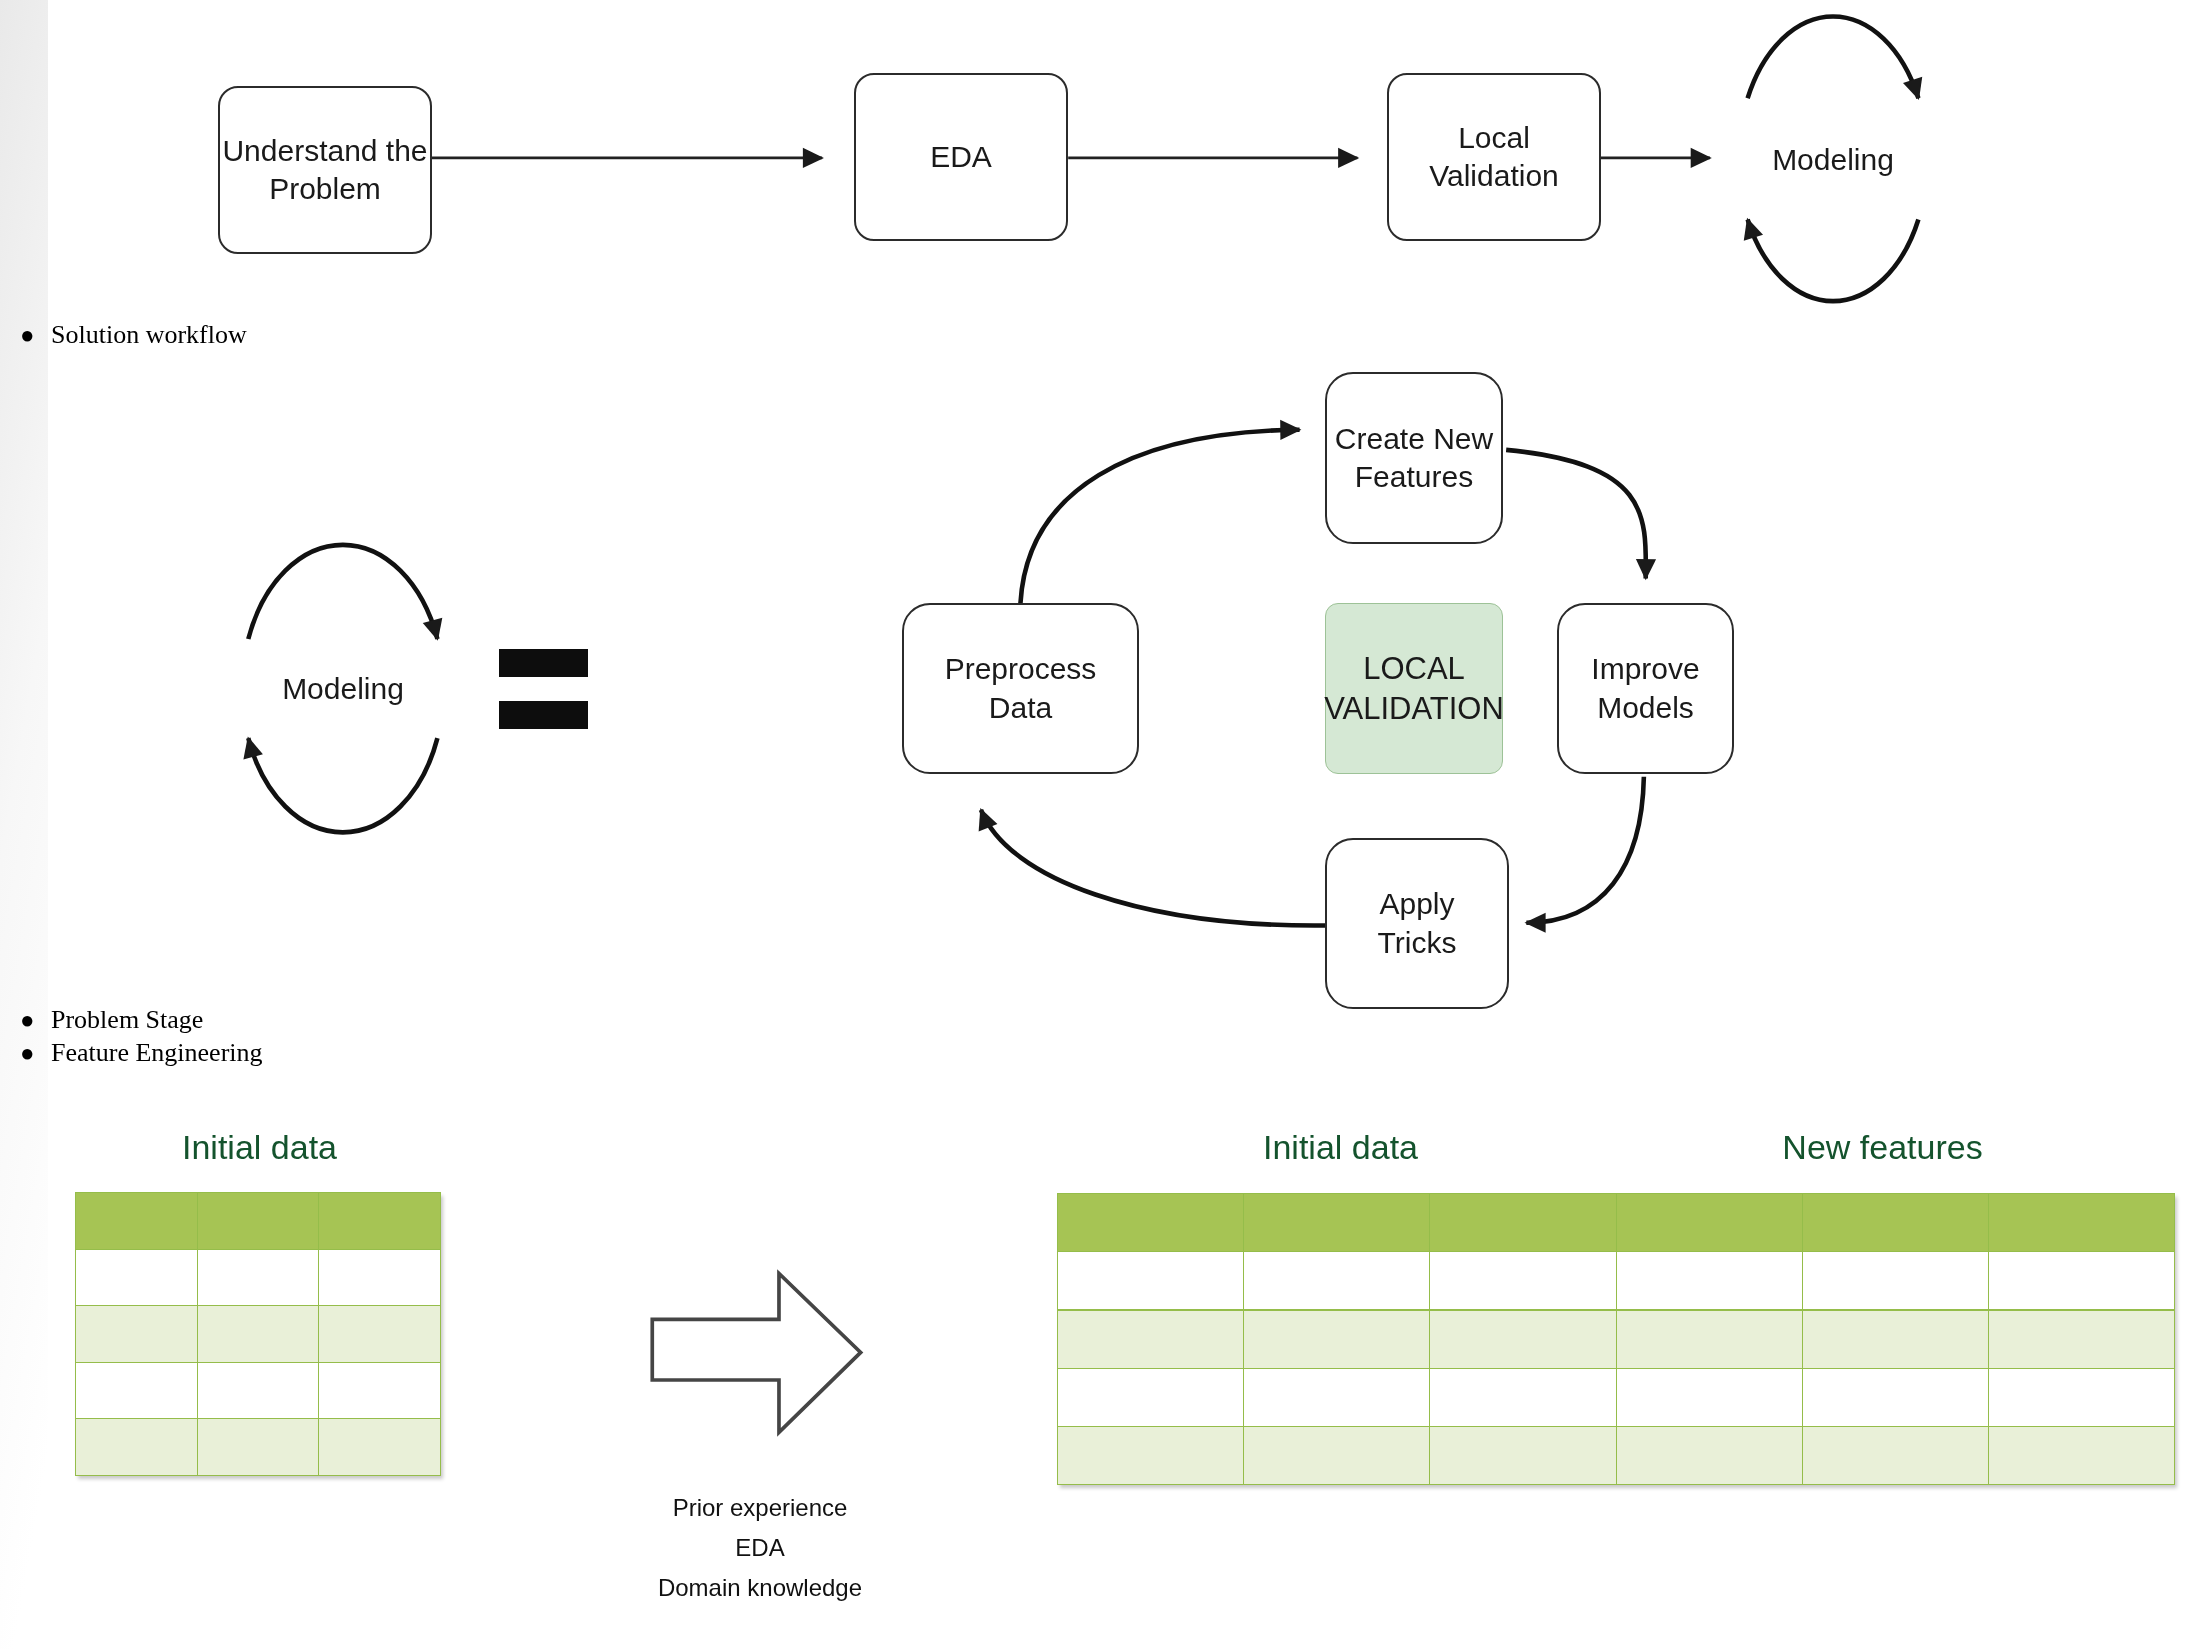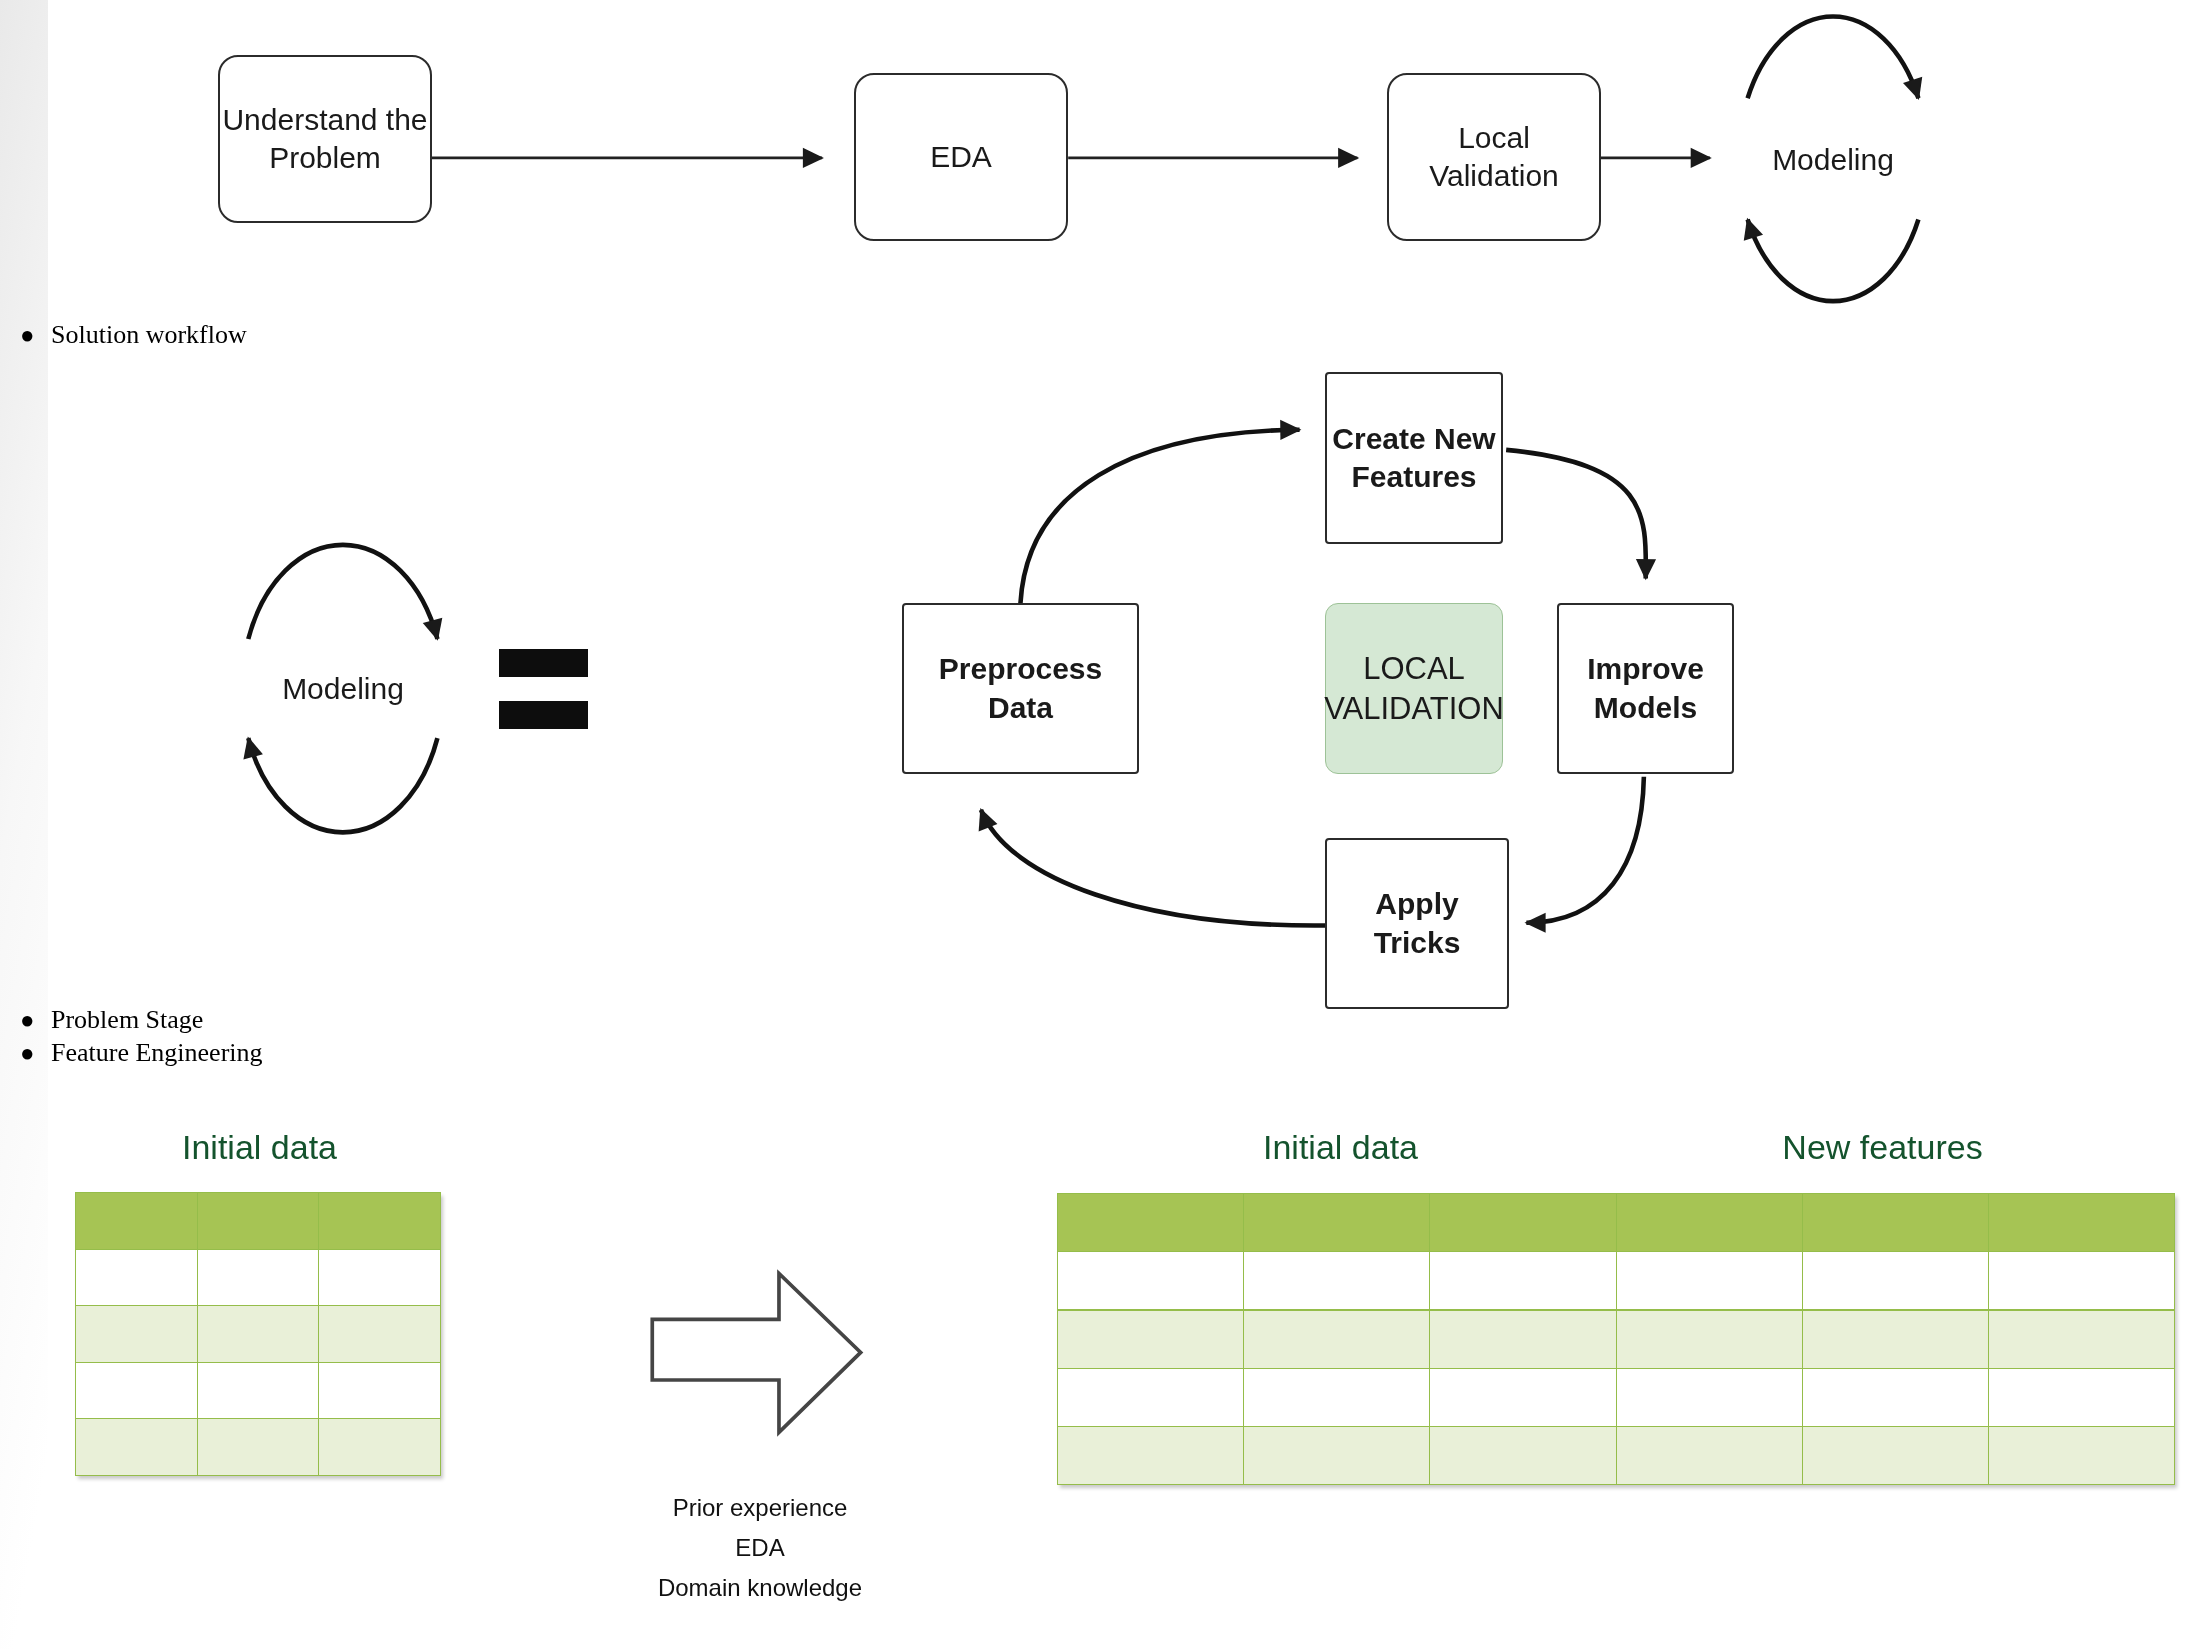--- a/index.html
+++ b/index.html
@@ -20,21 +20,21 @@
     position:absolute;
     background:#ffffff;
     border:2.8px solid var(--box-border,#2b2b2b);
     border-radius:20px;
     display:flex;align-items:center;justify-content:center;
     text-align:center;
     font-size:30px;line-height:1.28;
     white-space:pre-line;
     box-sizing:border-box;
   }
-  .node.small-radius{border-radius:4px;font-weight:bold;}
+  .node.small-radius{border-radius:28px;}
   .node.validation{
     background:var(--validation-fill,#d5e8d4);
     border:1.8px solid var(--validation-border,#9dc297);
     border-radius:13px;
     font-size:31px;
   }
   .cycle-label{
     position:absolute;
     display:flex;align-items:center;justify-content:center;
     text-align:left;font-size:30px;
@@ -117,21 +117,21 @@
     <g stroke="#111" stroke-width="5" fill="none">
       <path d="M 1111 657 C 1118 535 1230 470 1415 468" marker-end="url(#ah)"></path>
       <path d="M 1640 490 C 1795 505 1793 560 1792 630" marker-end="url(#ah)"></path>
       <path d="M 1790 846 C 1788 945 1745 1005 1662 1005" marker-end="url(#ah)"></path>
       <path d="M 1443 1008 C 1245 1010 1098 958 1068 882" marker-end="url(#ah)"></path>
     </g>
 
     <polygon points="710,1437 848,1437 848,1387 937,1473 848,1560 848,1503 710,1503" fill="#ffffff" stroke="#454545" stroke-width="4"></polygon>
   </svg>
 
-  <div class="node" style="left:218px;top:55px;width:214px;height:168px">Understand the
+  <div class="node" style="left:218px;top:86px;width:214px;height:168px">Understand the
 Problem</div>
   <div class="node" style="left:854px;top:73px;width:214px;height:168px">EDA</div>
   <div class="node" style="left:1387px;top:73px;width:214px;height:168px">Local
 Validation</div>
   <div class="cycle-label" style="left:1741px;top:129px;width:184px;height:61px">Modeling</div>
 
   <div class="bullet" style="left:20px;top:320px">
     <span class="dot">●</span>
     <span>Solution workflow</span>
   </div>

